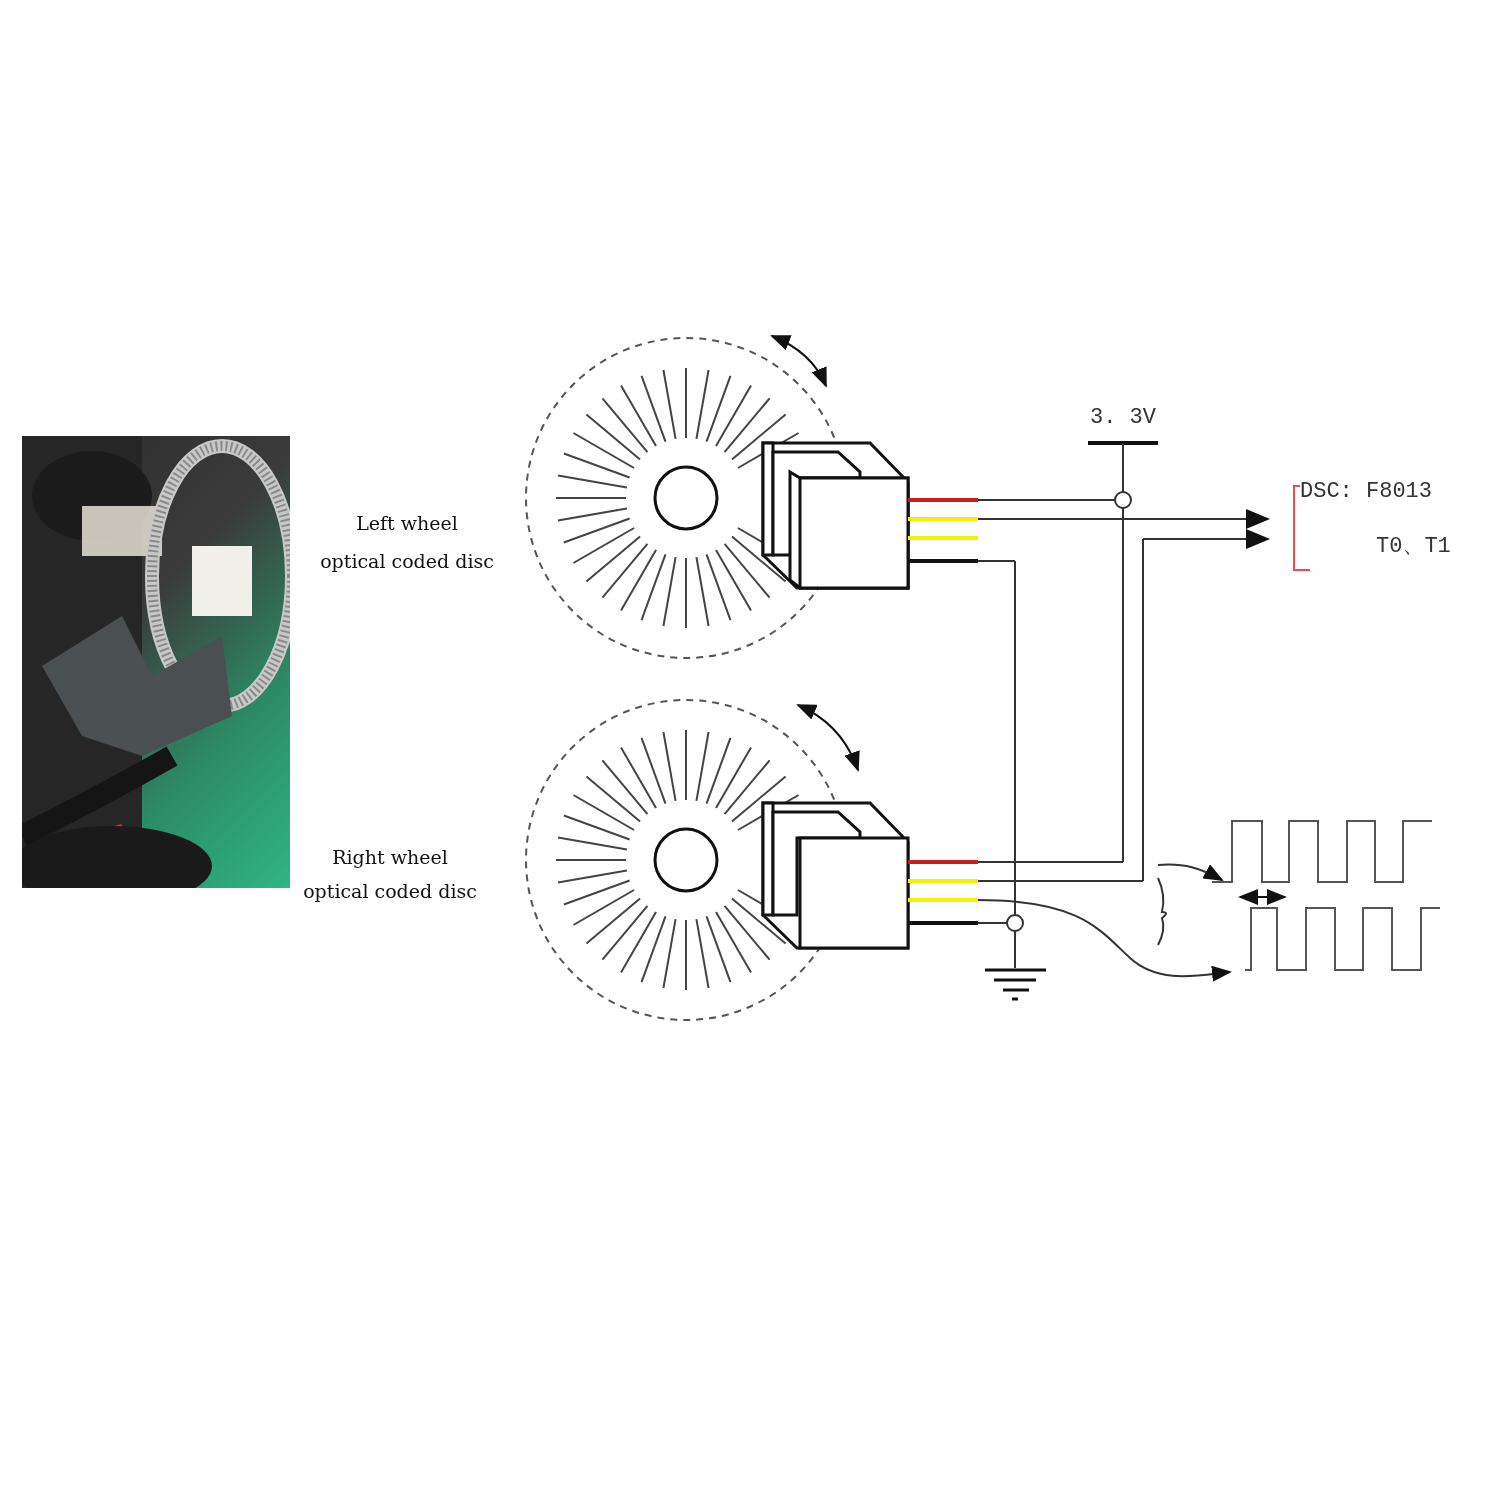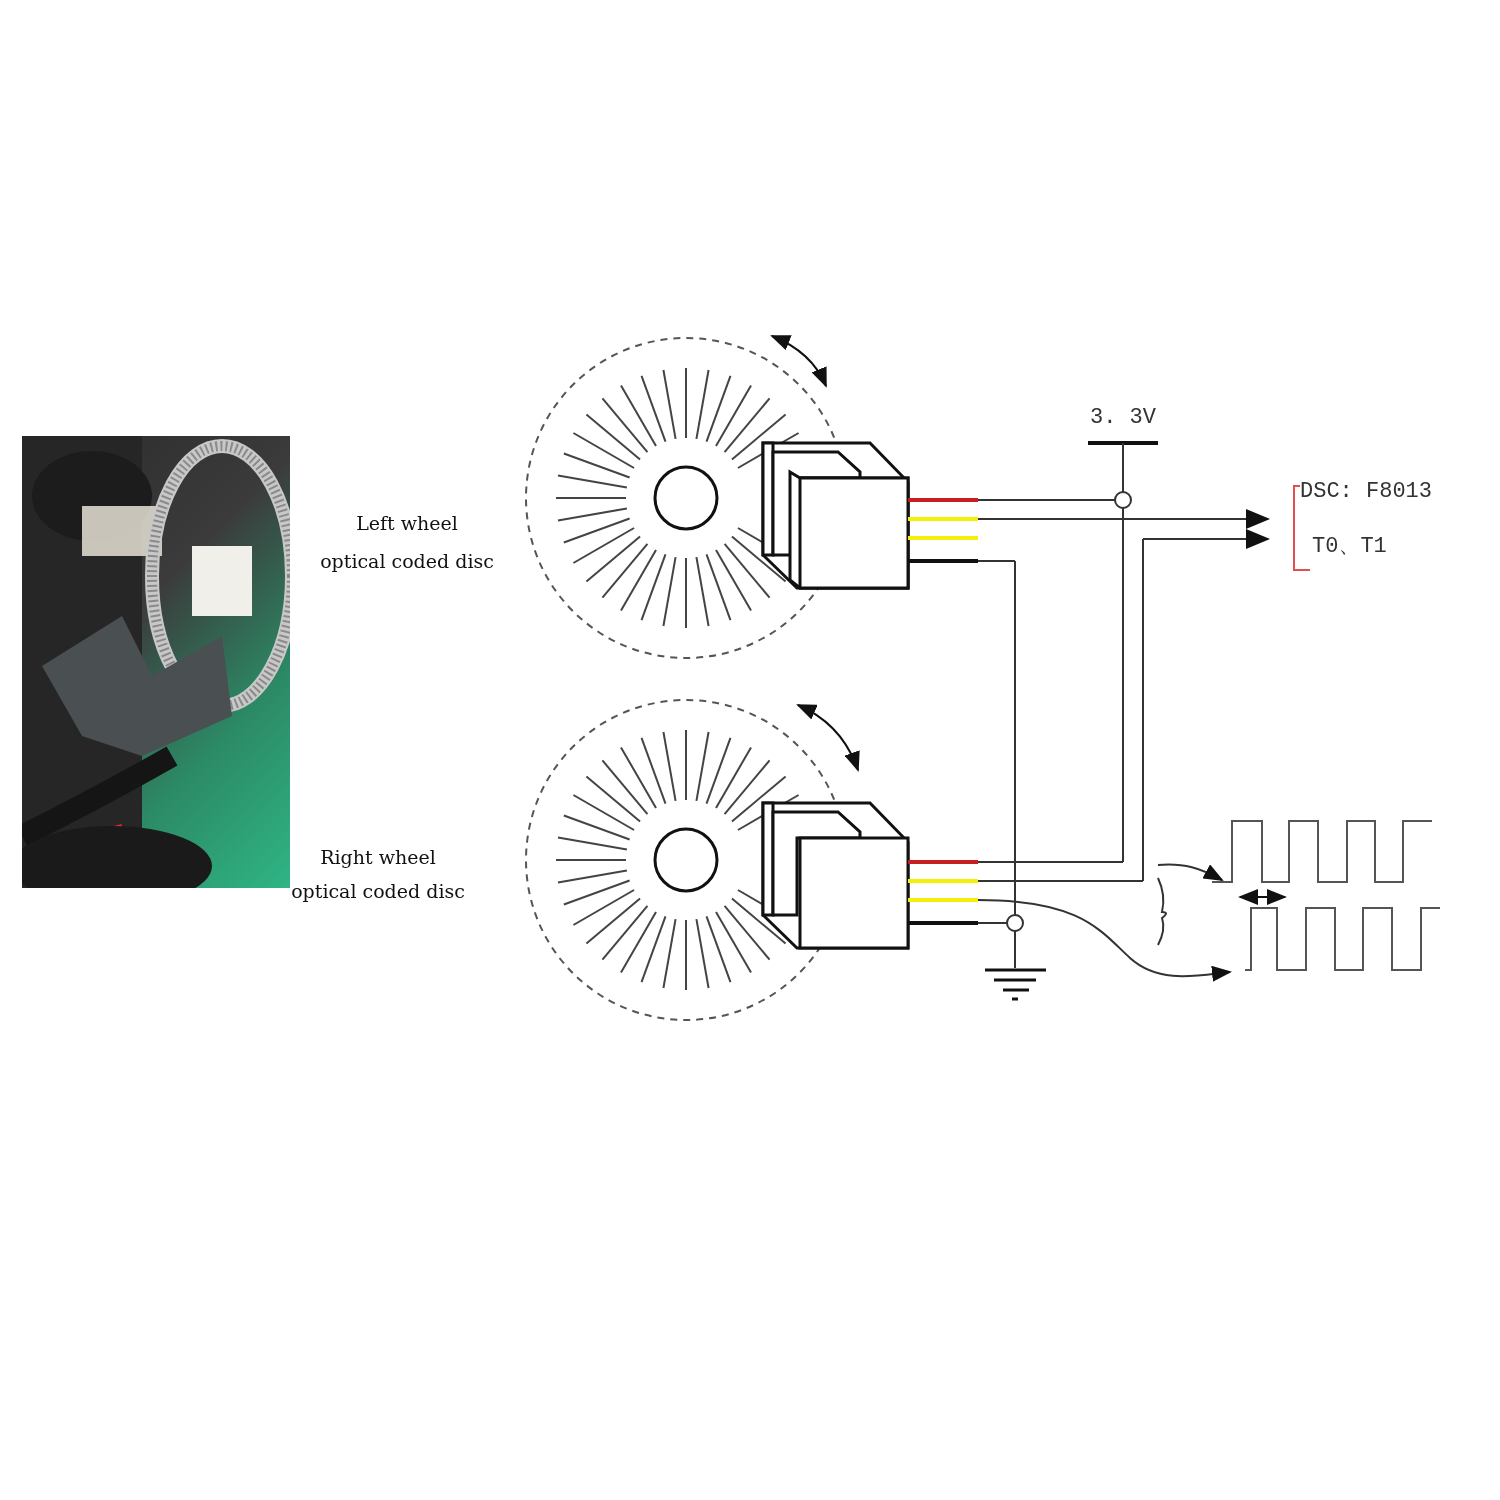--- a/index.html
+++ b/index.html
@@ -29,28 +29,28 @@
       <path d="M0 420 Q60 400 100 390" stroke="#d03020" stroke-width="4" fill="none"></path>
       <path d="M0 430 Q60 412 100 400" stroke="#d8c020" stroke-width="4" fill="none"></path>
       <ellipse cx="90" cy="430" rx="100" ry="40" fill="#1a1a1a"></ellipse>
     </svg>
   </div>
 
   <div class="label" style="left:262px; top:506px; width:290px;">
     <div>Left wheel</div>
     <div style="margin-top:4px;">optical coded disc</div>
   </div>
-  <div class="label" style="left:238px; top:840px; width:280px;">
+  <div class="label" style="left:250px; top:840px; width:280px;">
     <div>Right wheel</div>
     <div>optical coded disc</div>
   </div>
 
   <div class="mono" style="left:1090px; top:405px;">3. 3V</div>
   <div class="mono" style="left:1300px; top:479px;">DSC: F8013</div>
-  <div class="mono" style="left:1312px; top:530px;">T0、T1</div>
+  <div class="mono" style="left:1376px; top:530px;">T0、T1</div>
 
   <svg width="1500" height="1500" viewBox="0 0 1500 1500">
     <defs>
       <marker id="arr" markerWidth="12" markerHeight="10" refX="11" refY="5" orient="auto">
         <polygon points="0,0 12,5 0,10" fill="#111"></polygon>
       </marker>
       <marker id="arrS" markerWidth="10" markerHeight="8" refX="9" refY="4" orient="auto">
         <polygon points="0,0 10,4 0,8" fill="#111"></polygon>
       </marker>
       <marker id="arrSR" markerWidth="10" markerHeight="8" refX="1" refY="4" orient="auto">

